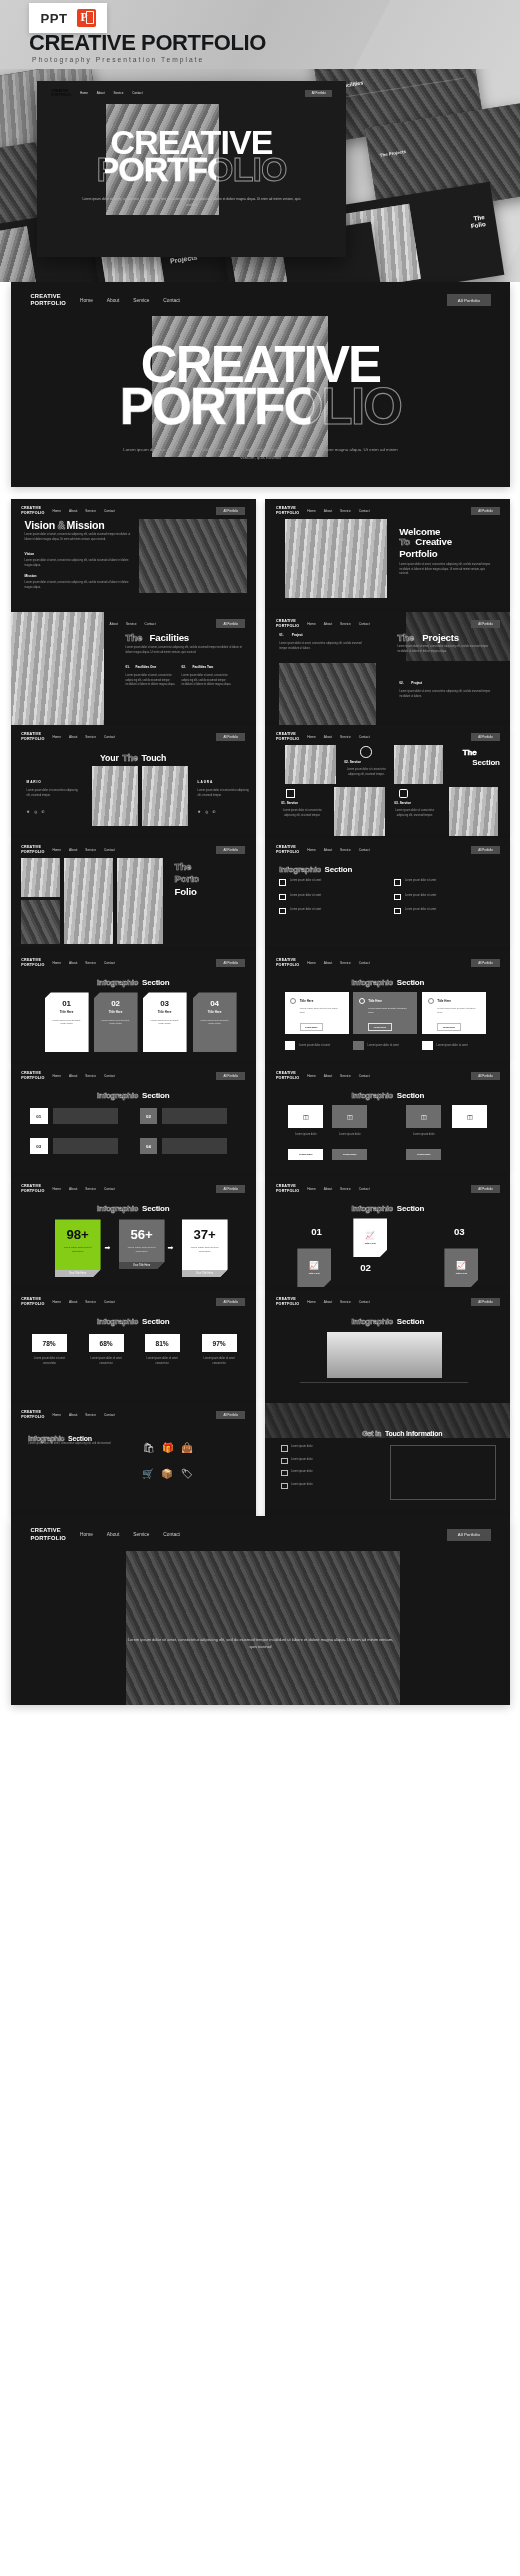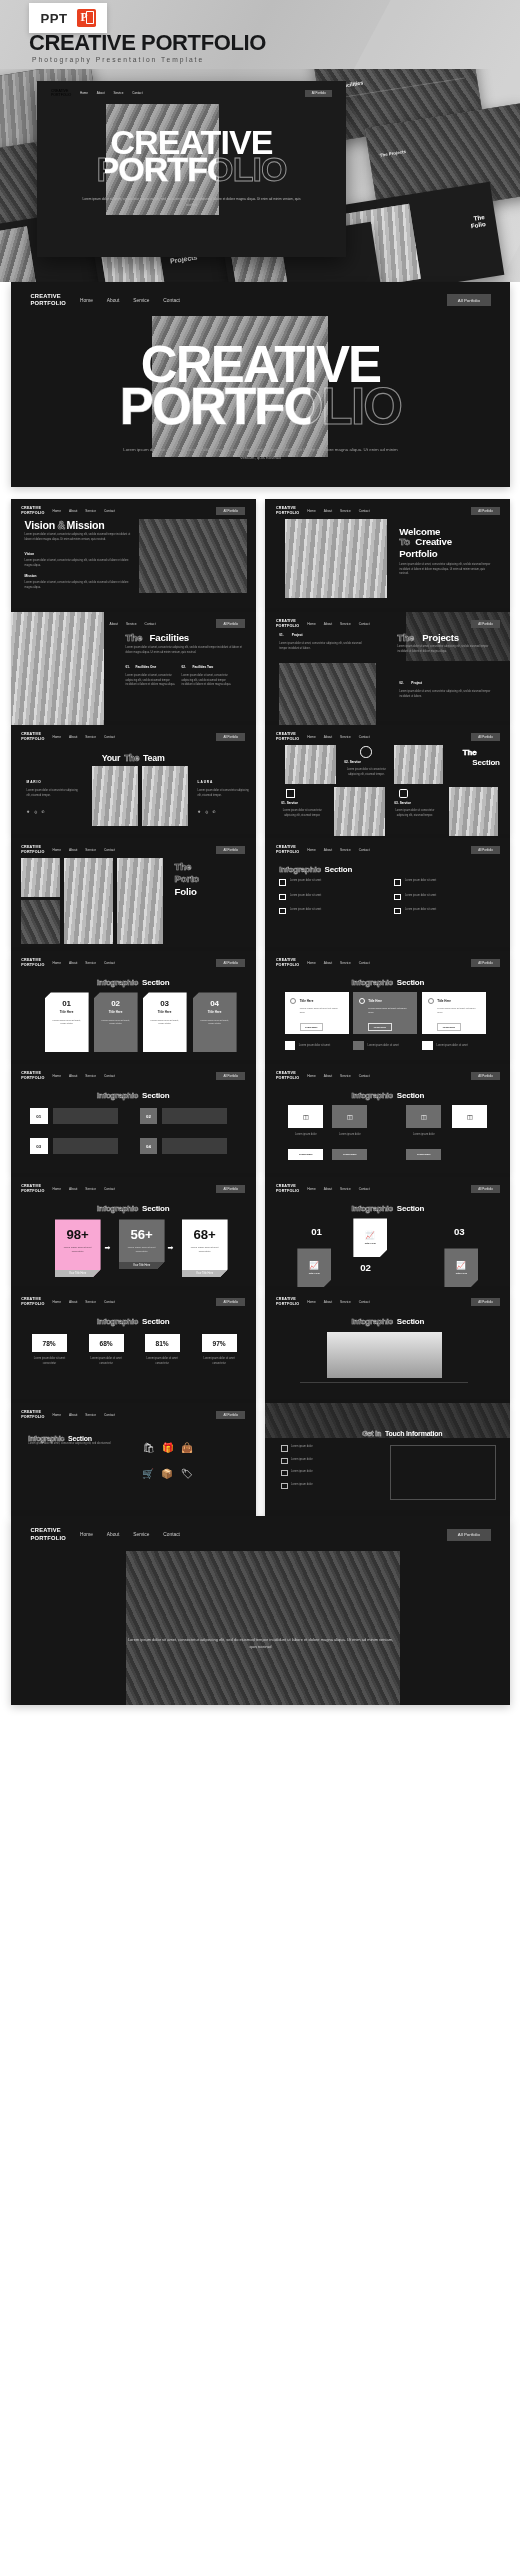--- a/index.html
+++ b/index.html
@@ -263,21 +263,21 @@
           <div class="logo"><span>CREATIVE</span><br><span>PORTFOLIO</span></div>
           <div class="mitem">Home</div>
           <div class="mitem">About</div>
           <div class="mitem">Service</div>
           <div class="mitem">Contact</div>
           <div class="allbtn">All Portfolio</div>
         </div>
         <div style="position:absolute;top:23px;width:100%;text-align:center;z-index:3">
           <span class="ttl" style="position:static;font-size:8.8px">Your</span>
           <span class="ttl out" style="position:static;font-size:8.8px">The</span>
-          <span class="ttl" style="position:static;font-size:8.8px">Team</span>
+          <span class="ttl" style="position:static;font-size:8.8px">Touch</span>
         </div>
         <div class="ph l" style="left:81px;top:41px;width:46px;height:60px"></div>
         <div class="ph l" style="left:131px;top:41px;width:46px;height:60px"></div>
         <div class="sub" style="left:16px;top:55px;letter-spacing:0.9px">MARIO</div>
         <div class="bodytxt" style="left:16px;width:55px;top:64px">Lorem ipsum dolor sit consectetur adipiscing elit, eiusmod tempor.</div>
         <div class="soc" style="position:absolute;left:16px;top:85px;z-index:3">
           <span>❖</span>
           <span>◎</span>
           <span>✆</span>
         </div>
@@ -533,34 +533,34 @@
           <div class="mitem">Home</div>
           <div class="mitem">About</div>
           <div class="mitem">Service</div>
           <div class="mitem">Contact</div>
           <div class="allbtn">All Portfolio</div>
         </div>
         <div style="position:absolute;top:21px;width:100%;text-align:center;z-index:3">
           <span class="ttl out" style="position:static;font-size:8px">Infographic</span>
           <span class="ttl" style="position:static;font-size:8px">Section</span>
         </div>
-        <div class="stat ig-card fold" style="left:44px;top:42px;width:46px;height:58px;background:#f9a8d4;color:#111">
+        <div class="stat ig-card fold" style="left:44px;top:42px;width:46px;height:58px;background:#84cc16;color:#111">
           <div class="n">98+</div>
           <div class="l">Lorem ipsum dolor sit amet consectetur</div>
           <div class="bar">Your Title Here</div>
         </div>
         <div class="arrow" style="left:94px;top:67px">➡</div>
         <div class="stat ig-card g fold" style="left:108px;top:42px;width:46px;height:50px">
           <div class="n">56+</div>
           <div class="l">Lorem ipsum dolor sit amet consectetur</div>
           <div class="bar" style="background:#4a4a4a">Your Title Here</div>
         </div>
         <div class="arrow" style="left:157px;top:67px">➡</div>
         <div class="stat ig-card fold" style="left:171px;top:42px;width:46px;height:58px;background:#fff;color:#111">
-          <div class="n">68+</div>
+          <div class="n">37+</div>
           <div class="l">Lorem ipsum dolor sit amet consectetur</div>
           <div class="bar">Your Title Here</div>
         </div>
       </div>
 
       <div class="sl">
         <div class="nav">
           <div class="logo"><span>CREATIVE</span><br><span>PORTFOLIO</span></div>
           <div class="mitem">Home</div>
           <div class="mitem">About</div>

